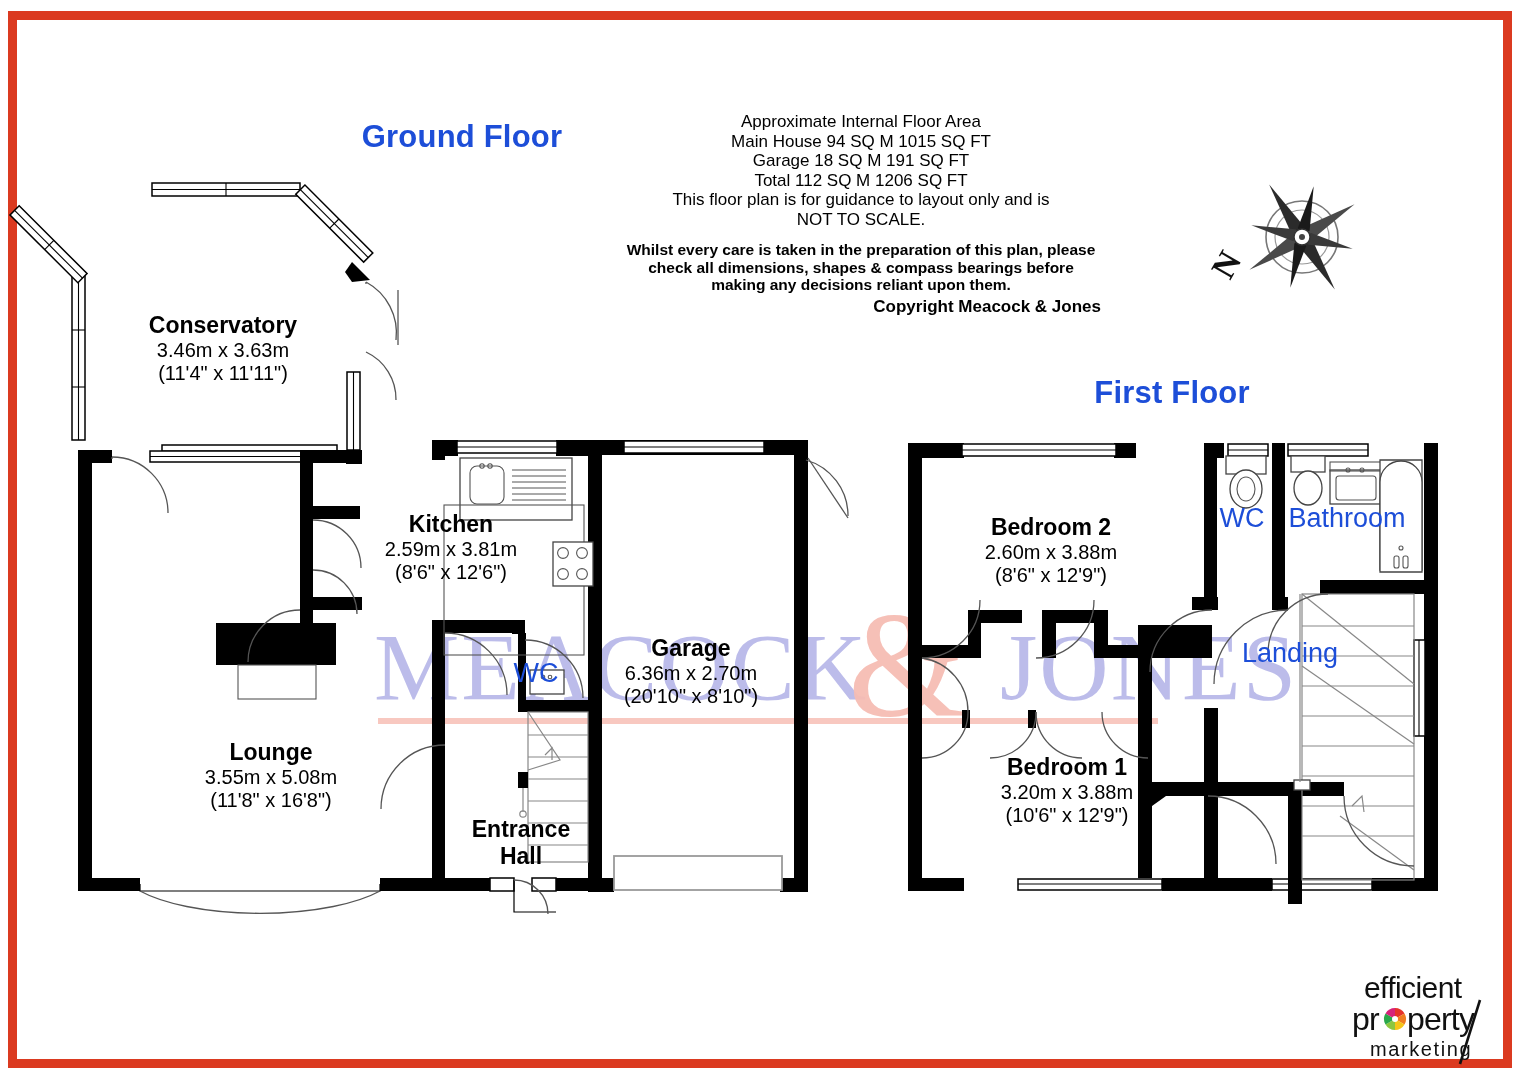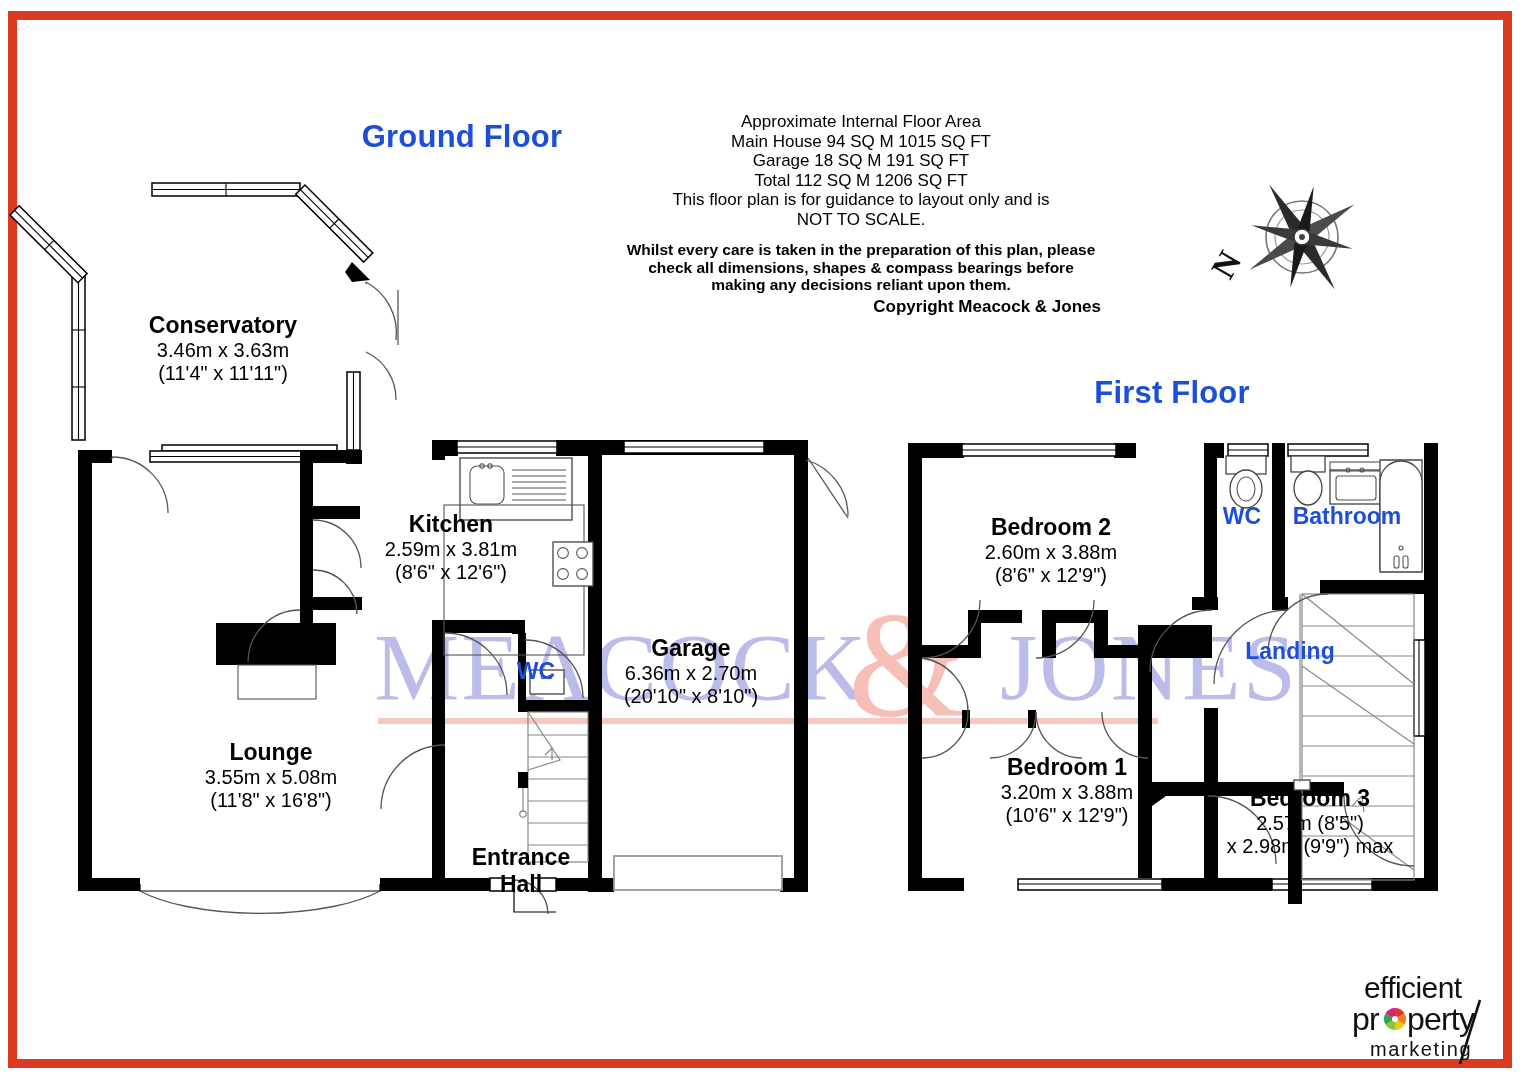--- a/index.html
+++ b/index.html
@@ -6,21 +6,21 @@
   body{width:1528px;height:1080px;font-family:"Liberation Sans",sans-serif;overflow:hidden;}
   #page{position:relative;width:1528px;height:1080px;background:#ffffff;}
   #frame{position:absolute;left:8px;top:11px;width:1504px;height:1057px;
          border:9px solid var(--accent,#DB3A20);box-sizing:border-box;}
   #canvas{position:absolute;left:0;top:0;width:1528px;height:1080px;}
   .txt{position:absolute;white-space:pre;color:#1d4ed8;}
   .floor-title{font-size:31px;font-weight:bold;letter-spacing:.2px;}
   .room-name{font-size:23px;font-weight:bold;text-align:center;}
   .room-dim{font-size:20px;text-align:center;}
   .room-dim2{font-size:20px;text-align:center;}
-  .small-room{font-size:23px;font-weight:bold;}
+  .small-room{font-size:27px;font-weight:normal;}
   .note{font-size:17px;text-align:center;line-height:19.5px;}
   .note-b{font-size:15.5px;font-weight:bold;text-align:center;line-height:17.5px;}
   .note-c{font-size:17px;font-weight:bold;text-align:center;}
   .ctr{transform:translateX(-50%);}
 </style>
 </head>
 <body>
 
 <div id="page">
 
@@ -394,42 +394,37 @@
   </div>
 
   <div style="position:absolute;left:691px;top:635px;transform:translateX(-50%);">
     <div class="room-name">Garage</div>
     <div class="room-dim">6.36m x 2.70m</div>
     <div class="room-dim2">(20'10" x 8'10")</div>
   </div>
 
   <div class="txt small-room" style="left:536px;top:658px;transform:translateX(-50%);">WC</div>
 
-  <div style="position:absolute;left:521px;top:816px;transform:translateX(-50%);margin-top:28px;">
+  <div style="position:absolute;left:521px;top:816px;transform:translateX(-50%);">
     <div class="room-name">Entrance</div>
     <div class="room-name">Hall</div>
   </div>
 
   <div style="position:absolute;left:1051px;top:514px;transform:translateX(-50%);">
     <div class="room-name">Bedroom 2</div>
     <div class="room-dim">2.60m x 3.88m</div>
     <div class="room-dim2">(8'6" x 12'9")</div>
   </div>
 
   <div style="position:absolute;left:1067px;top:754px;transform:translateX(-50%);">
     <div class="room-name">Bedroom 1</div>
     <div class="room-dim">3.20m x 3.88m</div>
     <div class="room-dim2">(10'6" x 12'9")</div>
   </div>
 
-  <div style="position:absolute;left:1310px;top:785px;transform:translateX(-50%);">
-    <div class="room-name">Bedroom 3</div>
-    <div class="room-dim">2.57m (8'5")</div>
-    <div class="room-dim2">x 2.98m (9'9") max</div>
-  </div>
 
   <div class="txt small-room" style="left:1242px;top:503px;transform:translateX(-50%);">WC</div>
 
   <div class="txt small-room" style="left:1347px;top:503px;transform:translateX(-50%);">Bathroom</div>
 
   <div class="txt small-room" style="left:1290px;top:638px;transform:translateX(-50%);">Landing</div>
 
 </div>
 
 </body></html>

